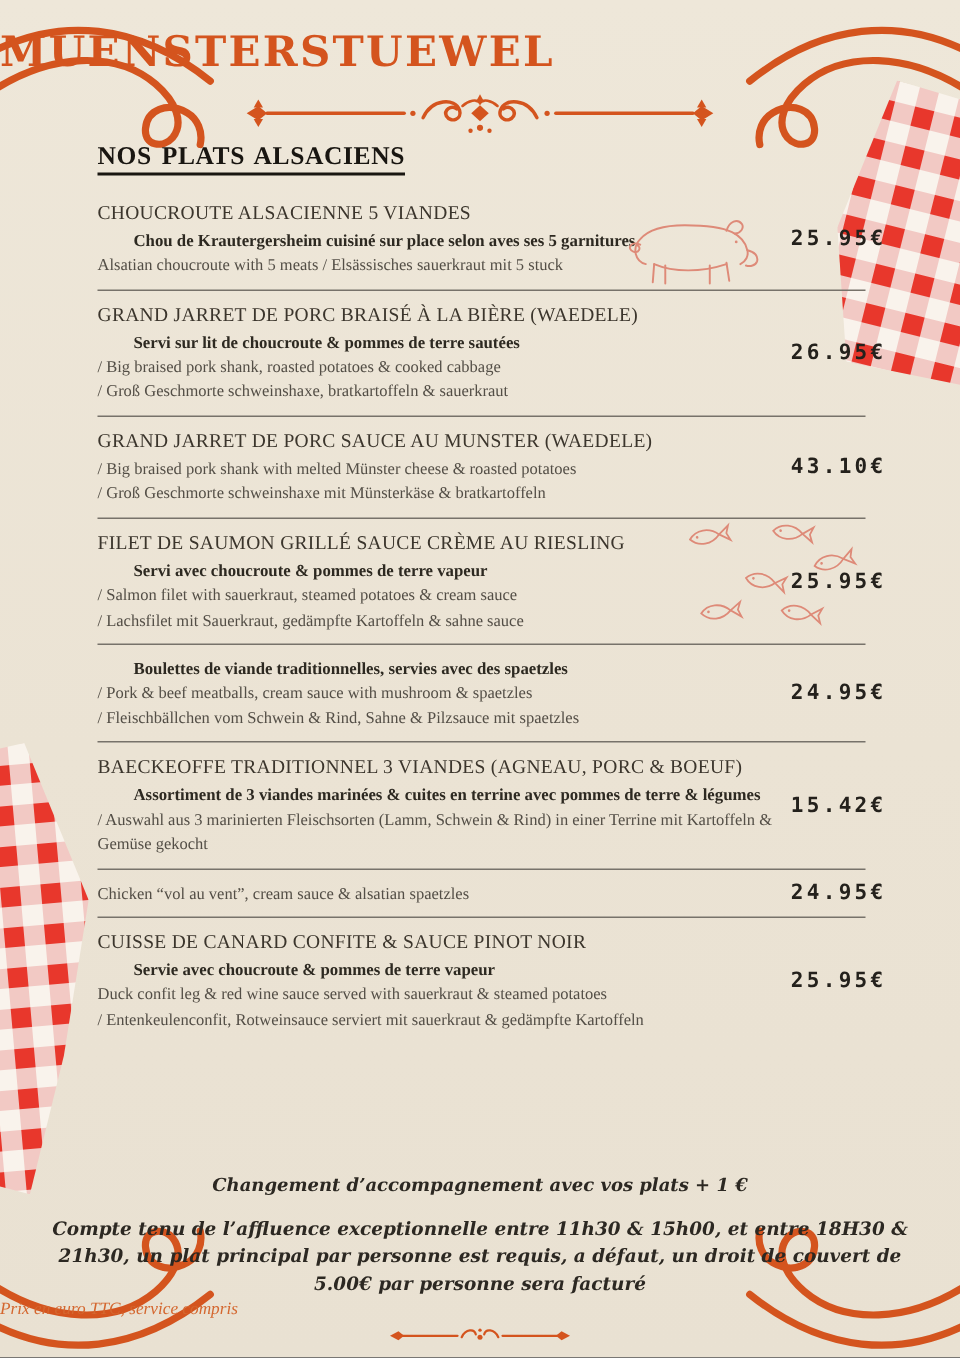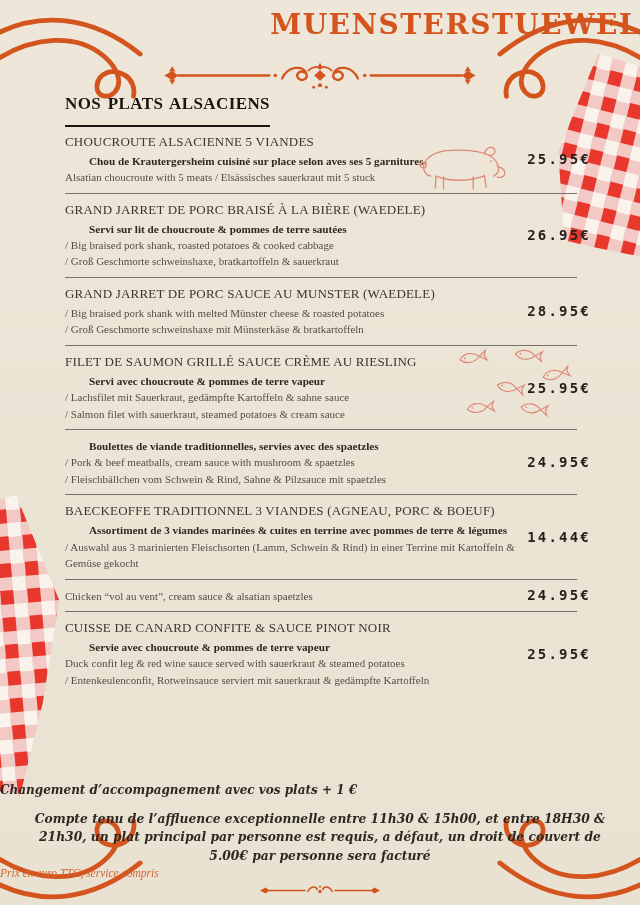--- a/index.html
+++ b/index.html
@@ -28,30 +28,30 @@
     transform:rotate(14deg);
     clip-path:polygon(20% 0, 88% 2%, 100% 98%, 30% 100%, 8% 55%);
   }
   .gingham-left {
     width:102px; height:300px; left:-36px; top:496px;
     transform:rotate(-5deg);
     clip-path:polygon(0 3%, 64% 0, 97% 36%, 72% 70%, 42% 100%, 0 95%);
   }
   
   .title {
-    position:absolute; top:8px; left:0; width:100%;
-    text-align:right; font-family:"DejaVu Serif", serif;
+    position:absolute; top:18px; left:0; width:100%;
+    text-align:left; font-family:"DejaVu Serif", serif;
     font-size:28px; font-weight:bold; letter-spacing:1.5px;
     color:#d4541e;
   }
   .divider { position:absolute; top:58px; left:50%; transform:translateX(-50%); }
   .section-heading {
     position:absolute; top:94px; left:65px;
     font-size:17px; font-weight:bold; letter-spacing:.4px; word-spacing:2px;
-    color:#191611; border-bottom:2.5px solid #191611; padding-bottom:11px;
+    color:#191611; border-bottom:2.5px solid #191611; padding-bottom:1px;
   }
   
   .menu { position:absolute; top:126px; left:65px; width:512px; }
   .item { position:relative; display:block; padding:8px 0 7px 0; }
   .item-text { max-width:478px; }
   .item-title {
     font-size:13px; letter-spacing:.2px; color:#3b352c; margin-bottom:3px;
     font-family:"Liberation Serif", serif;
   }
   .item-sub {
@@ -65,21 +65,21 @@
     position:absolute; right:-14px; top:50%; transform:translateY(-50%);
     font-family:"DejaVu Sans Mono", monospace; font-weight:bold;
     font-size:14px; letter-spacing:2.2px; color:#24211c; white-space:nowrap;
   }
   .sep { border:none; border-top:1px solid #77726a; margin:0; }
   
   .pig-art { position:absolute; left:347px; top:13px; width:102px; pointer-events:none; }
   .fish-art { position:absolute; left:392px; top:0px; width:128px; pointer-events:none; }
   
   .footer-note1 {
-    position:absolute; top:783px; left:0; width:100%; text-align:left;
+    position:absolute; top:783px; left:0; width:100%; text-align:center;
     font-family:"DejaVu Serif", serif; font-style:italic; font-weight:bold;
     font-size:12px; color:#2c2822;
   }
   .footer-note2 {
     position:absolute; top:810px; left:20px; width:600px; text-align:center;
     font-family:"DejaVu Serif", serif; font-style:italic; font-weight:bold;
     font-size:12.3px; line-height:1.5; color:#2c2822;
   }
   .footer-price-note {
     position:absolute; top:867px; left:0; width:100%; text-align:left;
@@ -188,30 +188,30 @@
       <div class="item-price">26.95€</div>
     </div>
     <hr class="sep">
 
     <div class="item">
       <div class="item-text">
         <div class="item-title">GRAND JARRET DE PORC SAUCE AU MUNSTER (WAEDELE)</div>
         <div class="item-line">/ Big braised pork shank with melted Münster cheese &amp; roasted potatoes</div>
         <div class="item-line">/ Groß Geschmorte schweinshaxe mit Münsterkäse &amp; bratkartoffeln</div>
       </div>
-      <div class="item-price">28.95€</div>
+      <div class="item-price">43.10€</div>
     </div>
     <hr class="sep">
 
     <div class="item">
       <div class="item-text">
         <div class="item-title">FILET DE SAUMON GRILLÉ SAUCE CRÈME AU RIESLING</div>
         <div class="item-sub">Servi avec choucroute &amp; pommes de terre vapeur</div>
+        <div class="item-line">/ Salmon filet with sauerkraut, steamed potatoes &amp; cream sauce</div>
         <div class="item-line">/ Lachsfilet mit Sauerkraut, gedämpfte Kartoffeln &amp; sahne sauce</div>
-        <div class="item-line">/ Salmon filet with sauerkraut, steamed potatoes &amp; cream sauce</div>
       </div>
       <div class="item-price">25.95€</div>
       <div class="fish-art">
         <svg viewBox="0 0 130 75" fill="none" stroke="#de8a78" stroke-width="1.2" stroke-linecap="round">
           <g transform="translate(2,8) rotate(-10)">
             <path d="M0,6 C5,0 14,0 20,6 C14,12 5,12 0,6 Z"></path>
               <path d="M20,6 L27,1 L25,6 L27,11 Z"></path>
               <circle cx="5" cy="5.4" r="0.9" fill="#de8a78" stroke="none"></circle>
           </g>
           <g transform="translate(60,2) rotate(6)">
@@ -253,21 +253,21 @@
       <div class="item-price">24.95€</div>
     </div>
     <hr class="sep">
 
     <div class="item">
       <div class="item-text">
         <div class="item-title">BAECKEOFFE TRADITIONNEL 3 VIANDES (AGNEAU, PORC &amp; BOEUF)</div>
         <div class="item-sub">Assortiment de 3 viandes marinées &amp; cuites en terrine avec pommes de terre &amp; légumes</div>
         <div class="item-line">/ Auswahl aus 3 marinierten Fleischsorten (Lamm, Schwein &amp; Rind) in einer Terrine mit Kartoffeln &amp; Gemüse gekocht</div>
       </div>
-      <div class="item-price">14.44€</div>
+      <div class="item-price">15.42€</div>
     </div>
     <hr class="sep">
 
     <div class="item">
       <div class="item-text">
 
         <div class="item-line">Chicken “vol au vent”, cream sauce &amp; alsatian spaetzles</div>
       </div>
       <div class="item-price">24.95€</div>
     </div>

